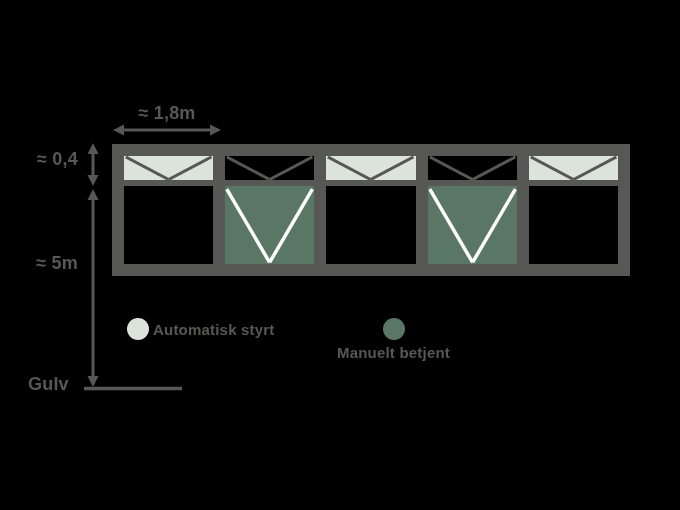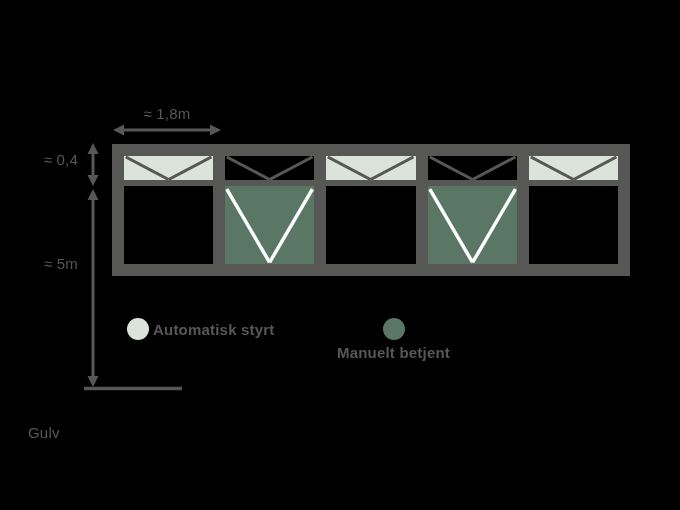--- a/index.html
+++ b/index.html
@@ -8,27 +8,27 @@
     background:var(--background,#000);
     font-family:"Liberation Sans","DejaVu Sans",sans-serif;
   }
   
   .overlay{position:absolute;left:0;top:0;width:680px;height:510px;display:block;}
   .overlay line{stroke:var(--frame);stroke-width:3;}
   .overlay line.thin{stroke-width:3.5;}
   .overlay polygon{fill:var(--frame);}
   
   .dim-label{
-    position:absolute;color:var(--text);font-weight:400;font-size:15px;
+    position:absolute;color:var(--text);font-weight:700;font-size:18px;
     letter-spacing:0.2px;line-height:17px;white-space:nowrap;
   }
   .lbl-baywidth{left:112px;top:105px;width:110px;text-align:center;}
   .lbl-transom{left:24px;top:151px;width:54px;text-align:right;}
   .lbl-height{left:24px;top:255px;width:54px;text-align:right;}
-  .lbl-floor{left:28px;top:376px;width:50px;text-align:left;margin-top:48px;}
+  .lbl-floor{left:28px;top:376px;width:50px;text-align:left;}
   
   .facade{
     position:absolute;left:112px;top:144px;width:518px;height:132px;
     background:var(--frame);box-sizing:border-box;
     display:flex;gap:12px;padding:12px;
   }
   .bay{flex:1 1 0;display:flex;flex-direction:column;gap:6px;min-width:0;}
   .cell{position:relative;overflow:hidden;}
   .transom{height:24px;}
   .transom.auto{background:var(--automatic);}

